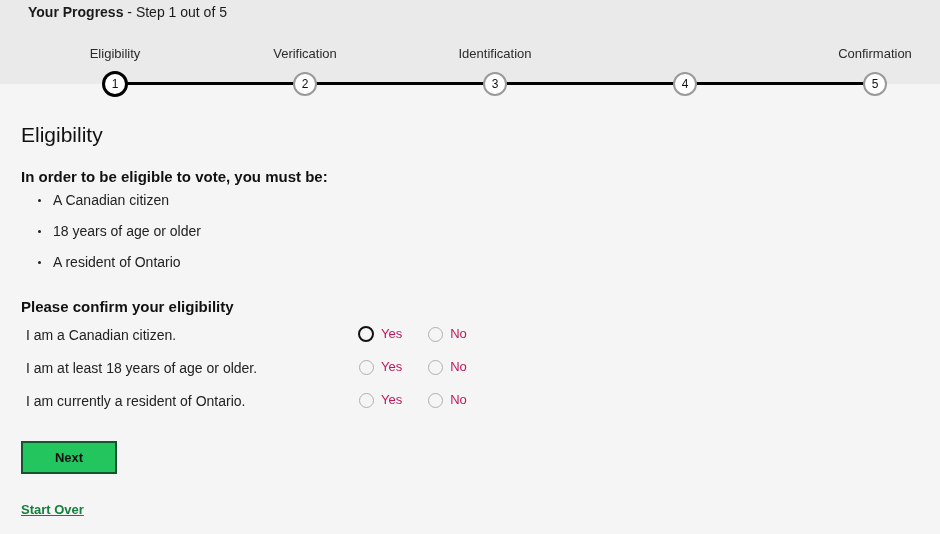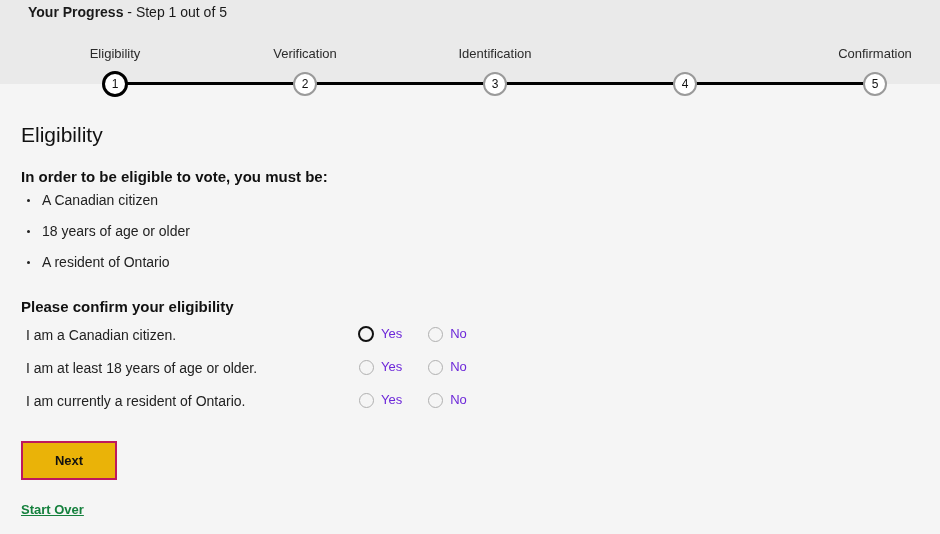--- a/index.html
+++ b/index.html
@@ -117,21 +117,21 @@
     position: absolute;
     left: 21px;
     top: 84px;
     font-size: 15px;
     line-height: 18px;
     font-weight: bold;
     color: #111111;
   }
   .req-list {
     position: absolute;
-    left: 21px;
+    left: 32px;
     top: 108px;
     margin: 0;
     padding: 0;
     list-style: none;
   }
   .req-item {
     position: relative;
     padding-left: 21px;
     font-size: 14px;
     line-height: 17px;
@@ -191,39 +191,39 @@
   }
   .radio.focused {
     border: 2px solid #111111;
     width: 16px;
     height: 16px;
   }
   .radio-label {
     margin-left: 7px;
     font-size: 13px;
     line-height: 16px;
-    color: #6d28d9;
+    color: #be185d;
   }
   .radio-opt {
     display: flex;
     align-items: center;
   }
   .radio-opt.second {
     margin-left: 26px;
   }
 
   
   .next-button {
     position: absolute;
     left: 21px;
     top: 357px;
     width: 96px;
-    height: 39px;
-    background: #eab308;
-    border: 2px solid #be185d;
+    height: 33px;
+    background: #22c55e;
+    border: 2px solid #14532d;
     box-sizing: border-box;
     font-family: "Liberation Sans", sans-serif;
     font-size: 13px;
     font-weight: bold;
     color: #111111;
     text-align: center;
     line-height: 29px;
     cursor: pointer;
     padding: 0;
   }

